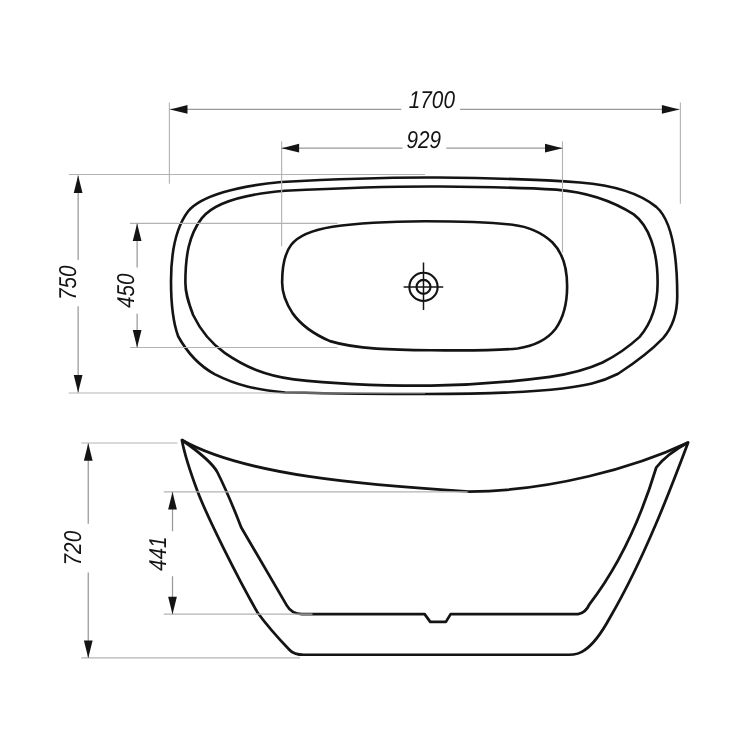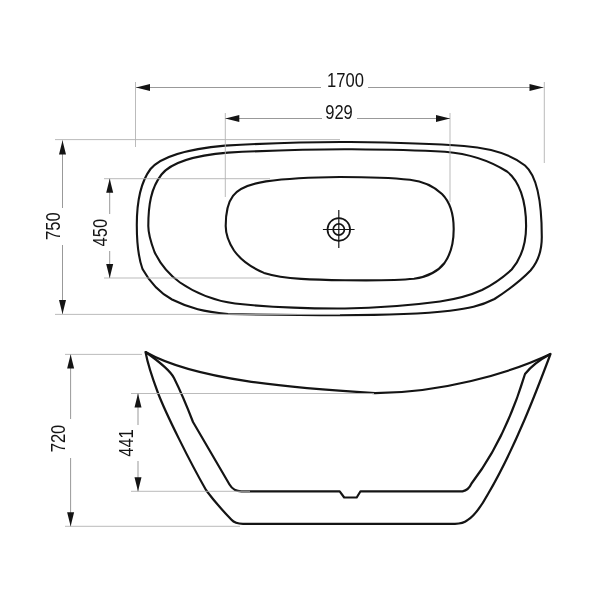--- a/index.html
+++ b/index.html
@@ -1,16 +1,16 @@
 <!DOCTYPE html>
 <html><head>
 <meta charset="utf-8">
 <style>
   html,body{margin:0;padding:0;background:#fff;}
-  .wrap{width:560px;height:600px;position:relative;background:#fff;}
+  .wrap{width:560px;height:600px;position:relative;background:#fff;font-style:italic;}
   text{font-family:"Liberation Sans",sans-serif;font-size:19.5px;fill:#141414;}
 </style>
 </head>
 <body>
 <div class="wrap">
 <svg width="600" height="600" viewBox="0 0 600 600">
 
   <rect x="0" y="0" width="600" height="600" fill="#ffffff"></rect>
 
   <path d="M 136.8,225

